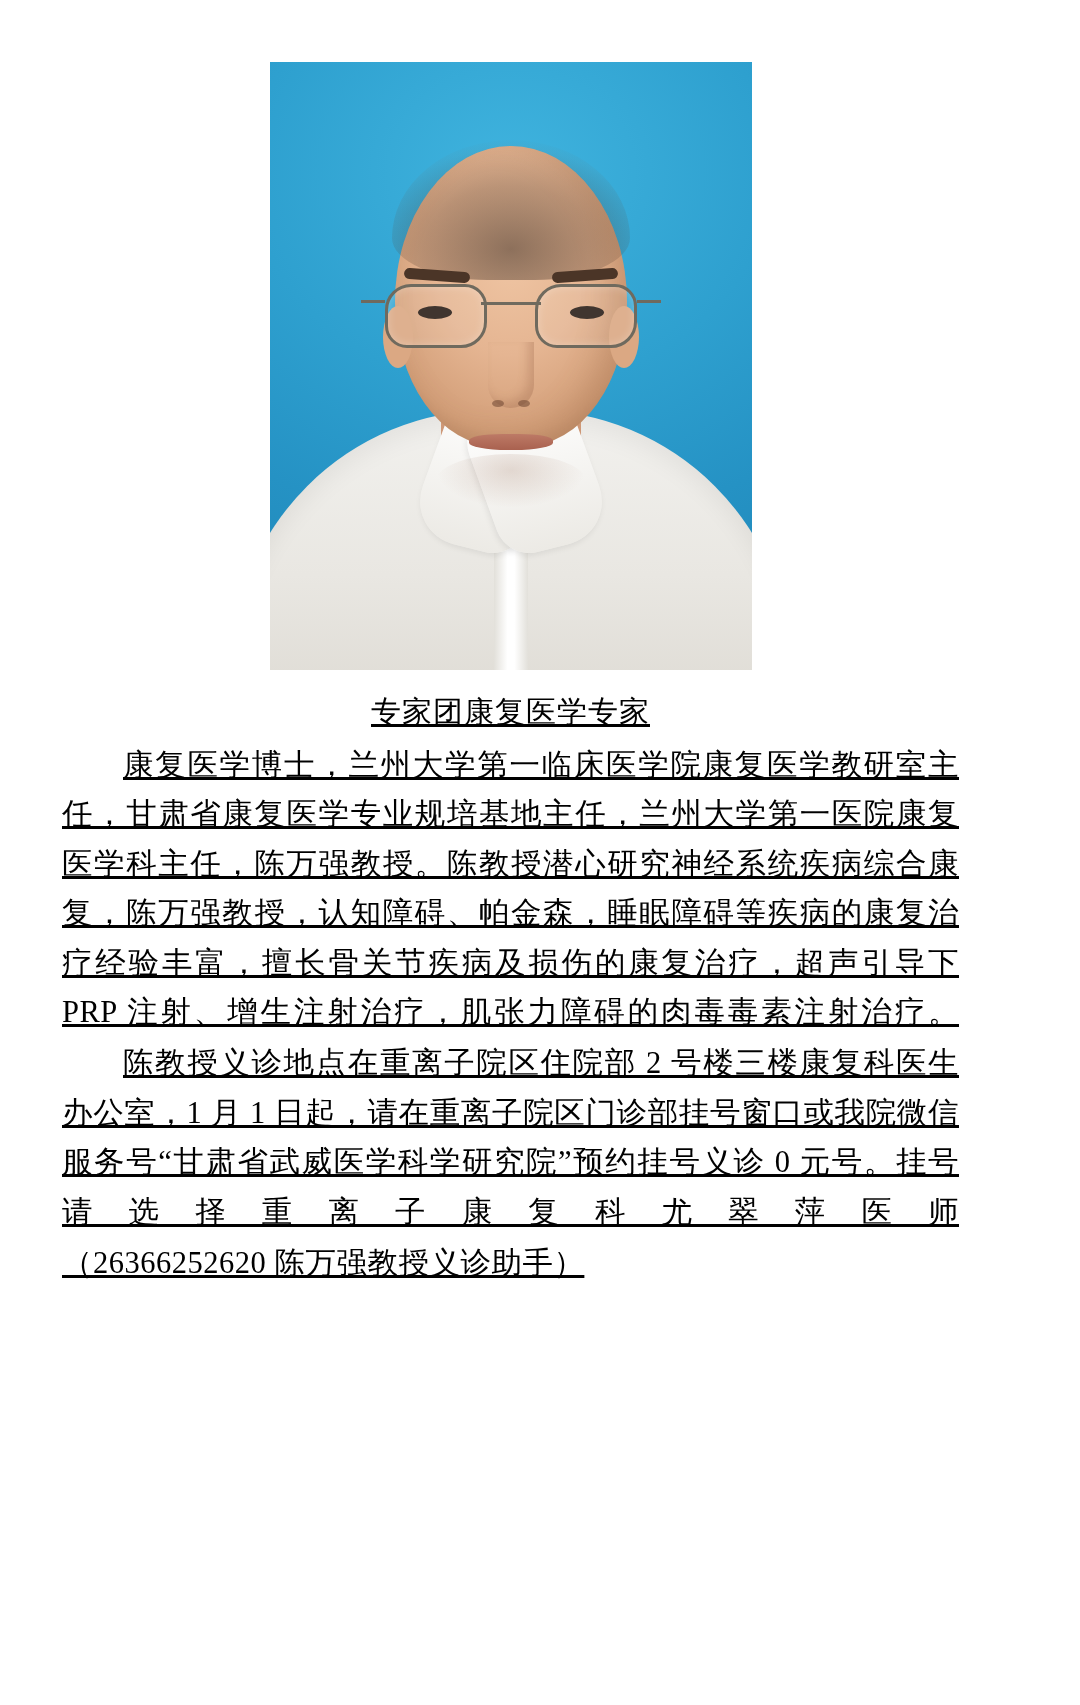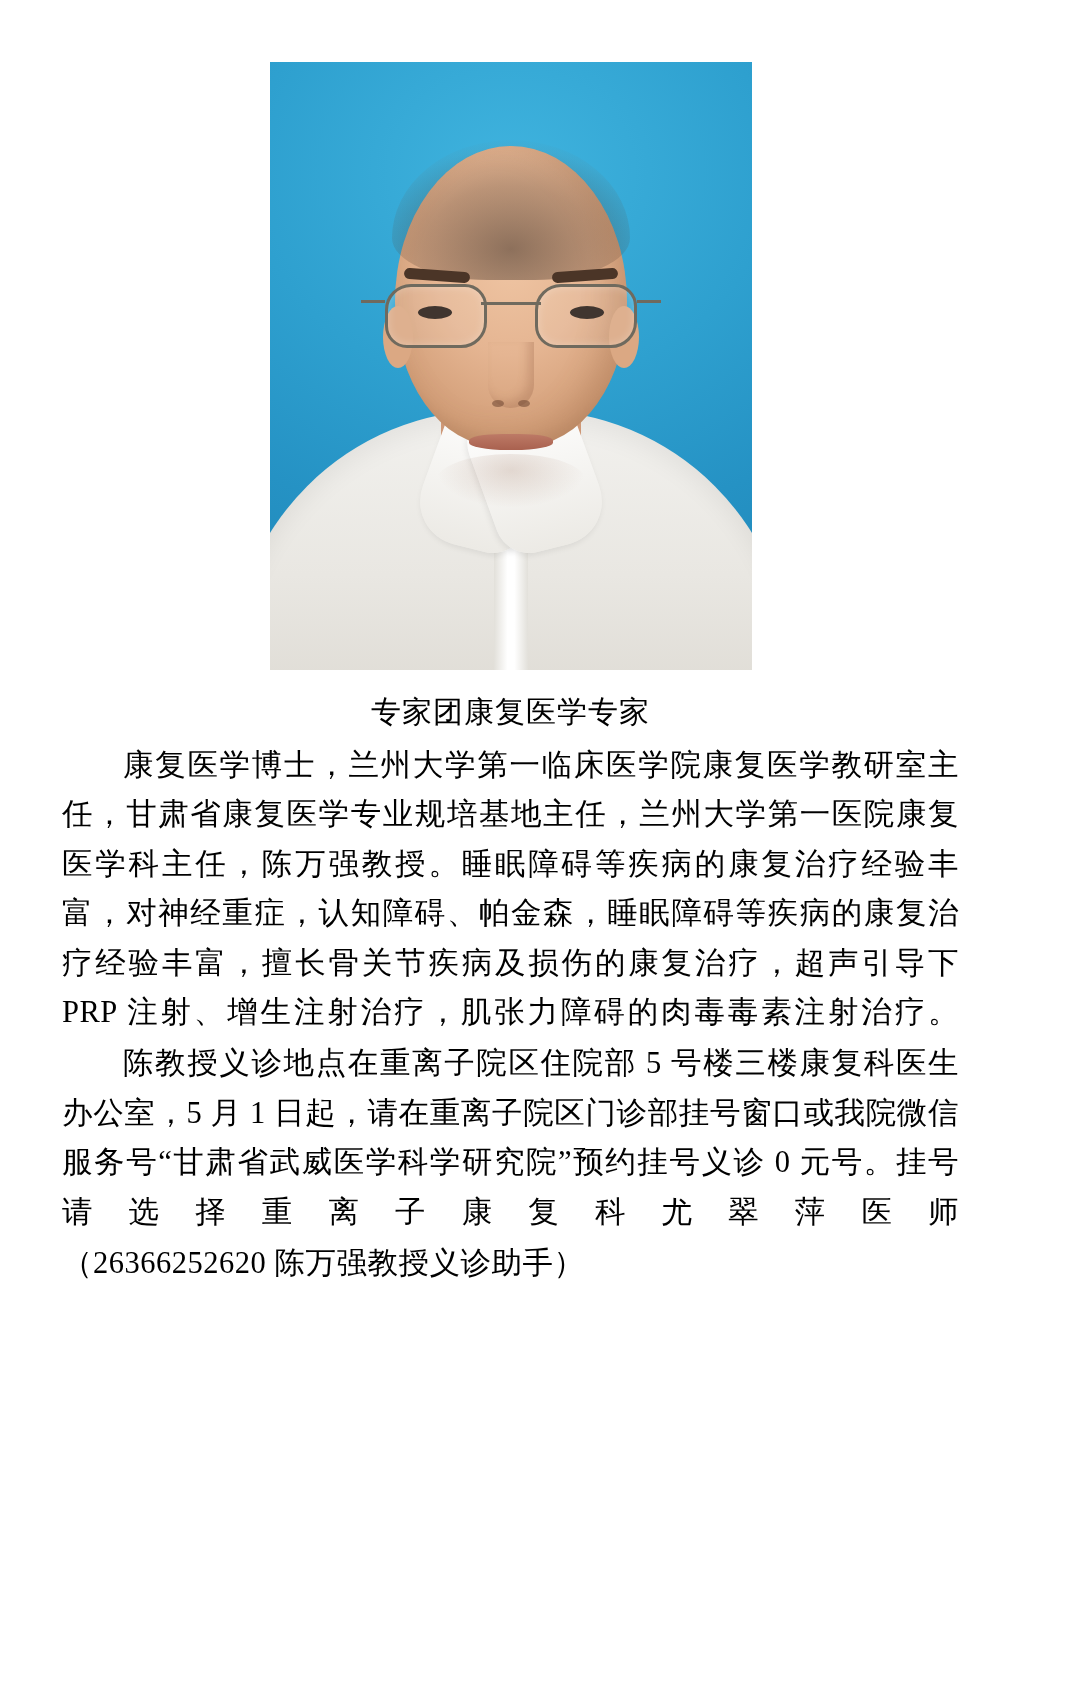--- a/index.html
+++ b/index.html
@@ -13,20 +13,21 @@
     font-family: "Liberation Serif", "DejaVu Serif", serif;
     color: #000000;
     overflow: hidden;
   }
   .page {
     position: relative;
     width: 1021px;
     height: 1705px;
     box-sizing: border-box;
     padding: 0 62px;
+    text-decoration: underline;
   }
 
   
   .portrait-wrap {
     display: flex;
     justify-content: center;
     padding-top: 62px;
   }
   .portrait {
     position: relative;
@@ -283,18 +284,18 @@
       <div class="nostril-l"></div>
       <div class="nostril-r"></div>
       <div class="mouth"></div>
       <div class="chin-shade"></div>
     </div>
   </div>
 
   <div class="subtitle">专家团康复医学专家</div>
 
   <div class="body-text">
-    <p>康复医学博士，兰州大学第一临床医学院康复医学教研室主任，甘肃省康复医学专业规培基地主任，兰州大学第一医院康复医学科主任，陈万强教授。睡眠障碍等疾病的康复治疗经验丰富，对神经重症，认知障碍、帕金森，睡眠障碍等疾病的康复治疗经验丰富，擅长骨关节疾病及损伤的康复治疗，超声引导下 PRP 注射、增生注射治疗，肌张力障碍的肉毒毒素注射治疗。</p>
-    <p>陈教授义诊地点在重离子院区住院部 5 号楼三楼康复科医生办公室，5 月 1 日起，请在重离子院区门诊部挂号窗口或我院微信服务号“甘肃省武威医学科学研究院”预约挂号义诊 0 元号。挂号请选择重离子康复科尤翠萍医师</p>
+    <p>康复医学博士，兰州大学第一临床医学院康复医学教研室主任，甘肃省康复医学专业规培基地主任，兰州大学第一医院康复医学科主任，陈万强教授。陈教授潜心研究神经系统疾病综合康复，陈万强教授，认知障碍、帕金森，睡眠障碍等疾病的康复治疗经验丰富，擅长骨关节疾病及损伤的康复治疗，超声引导下 PRP 注射、增生注射治疗，肌张力障碍的肉毒毒素注射治疗。</p>
+    <p>陈教授义诊地点在重离子院区住院部 2 号楼三楼康复科医生办公室，1 月 1 日起，请在重离子院区门诊部挂号窗口或我院微信服务号“甘肃省武威医学科学研究院”预约挂号义诊 0 元号。挂号请选择重离子康复科尤翠萍医师</p>
     <p class="no-indent last-left">（26366252620 陈万强教授义诊助手）</p>
   </div>
 
 </div>
 
 </body></html>

